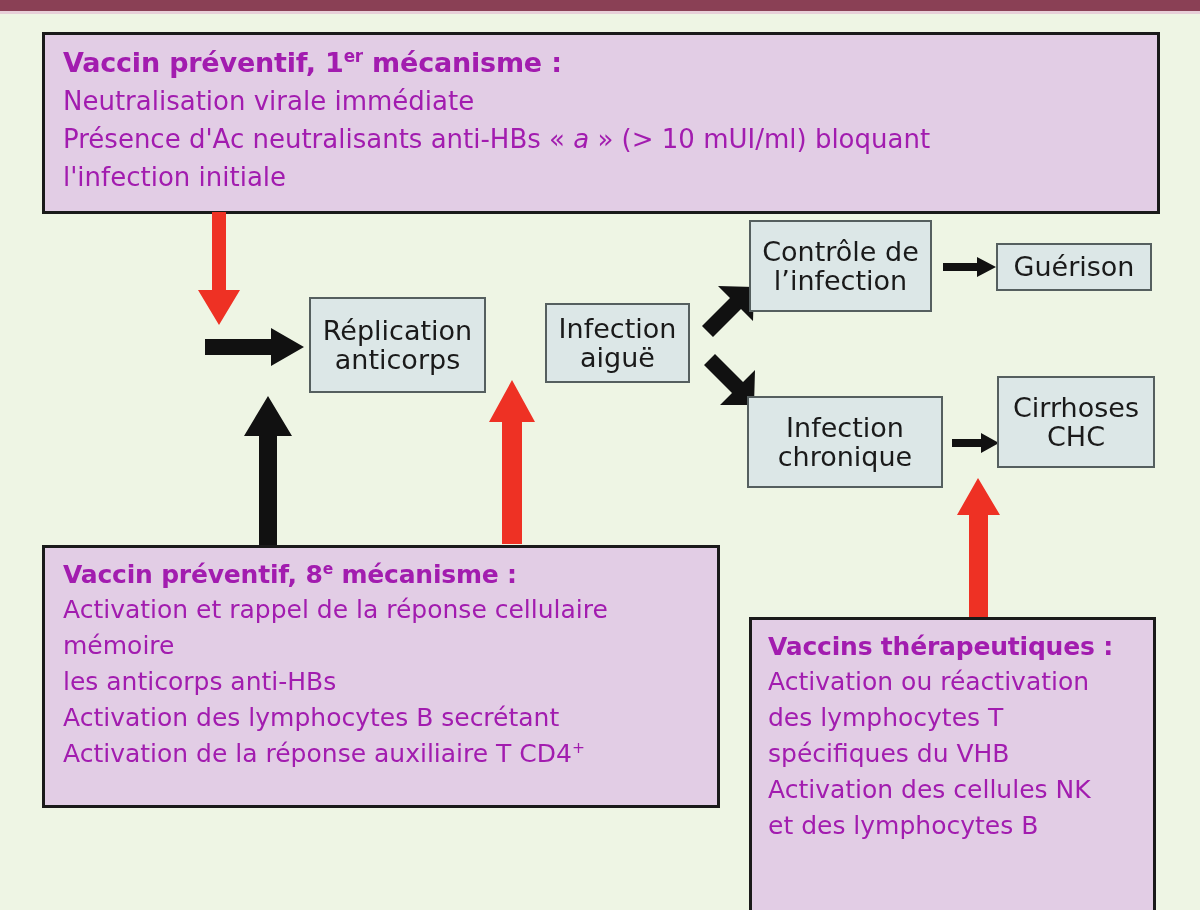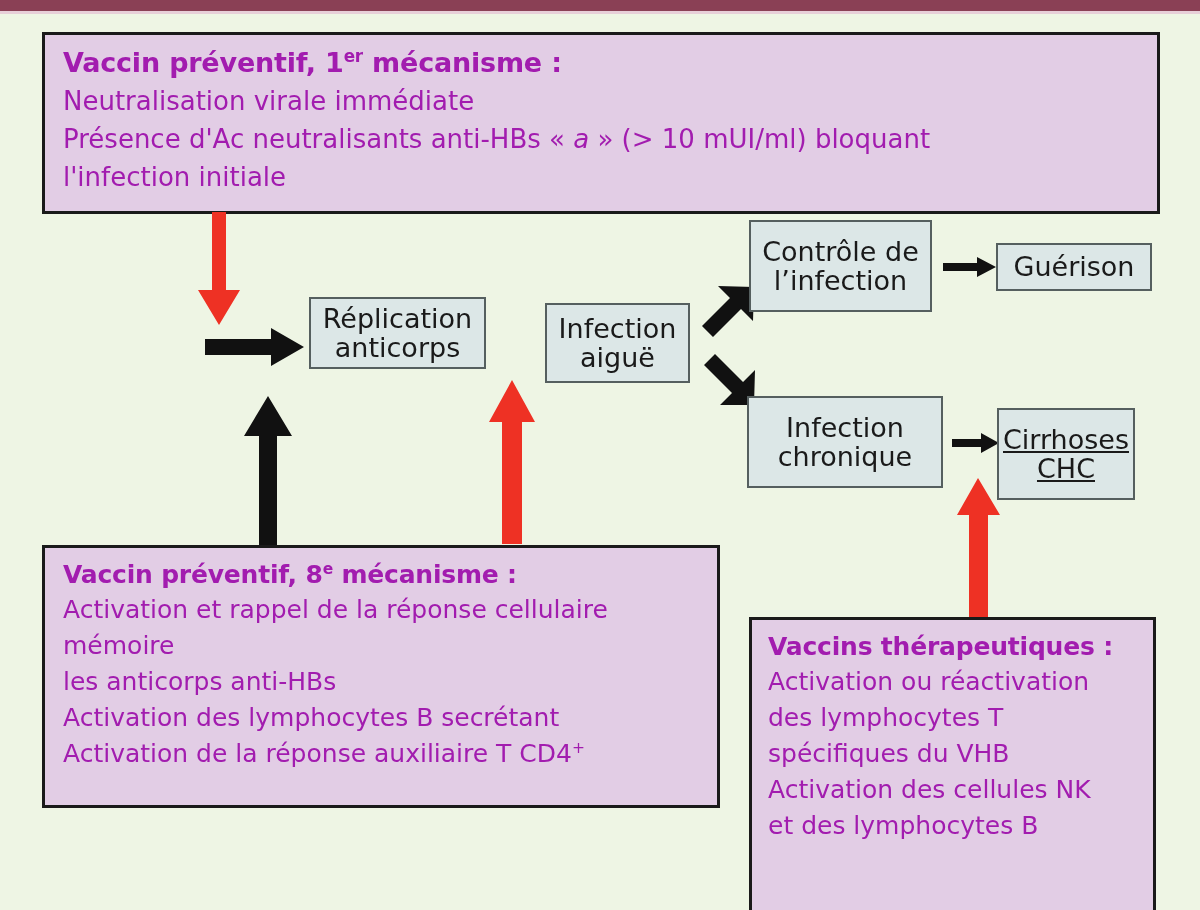--- a/index.html
+++ b/index.html
@@ -97,21 +97,21 @@
     </svg>
   </div>
 
 
   <div class="arrow" style="left:205px; top:328px; width:100px; height:38px;">
     <svg width="100" height="38" viewBox="0 0 100 38">
       <polygon points="0,11 66,11 66,0 99,19 66,38 66,27 0,27" fill="#111111"></polygon>
     </svg>
   </div>
 
-  <div class="fbox" style="left:309px; top:297px; width:177px; height:72px; font-size:27px; flex-direction:column;">
+  <div class="fbox" style="left:309px; top:297px; width:177px; height:96px; font-size:27px; flex-direction:column;">
     <span>Réplication</span>
     <span>anticorps</span>
   </div>
 
   <div class="arrow" style="left:240px; top:396px; width:56px; height:150px;">
     <svg width="56" height="150" viewBox="0 0 56 150">
       <polygon points="28,0 52,40 37,40 37,149 19,149 19,40 4,40" fill="#111111"></polygon>
     </svg>
   </div>
 
@@ -157,21 +157,21 @@
     <span>Infection</span>
     <span>chronique</span>
   </div>
 
   <div class="arrow" style="left:952px; top:432px; width:48px; height:22px;">
     <svg width="48" height="22" viewBox="0 0 48 22">
       <polygon points="0,7 29,7 29,1 47,11 29,21 29,15 0,15" fill="#111111"></polygon>
     </svg>
   </div>
 
-  <div class="fbox" style="left:997px; top:408px; width:138px; height:92px; font-size:27px; flex-direction:column;text-decoration:underline;">
+  <div class="fbox" style="left:997px; top:376px; width:158px; height:92px; font-size:27px; flex-direction:column;">
     <span>Cirrhoses</span>
     <span>CHC</span>
   </div>
 
   <div class="arrow" style="left:953px; top:478px; width:50px; height:140px;">
     <svg width="50" height="140" viewBox="0 0 50 140">
       <polygon points="25,0 47,37 35,37 35,139 16,139 16,37 4,37" fill="#ee3124"></polygon>
     </svg>
   </div>
 

